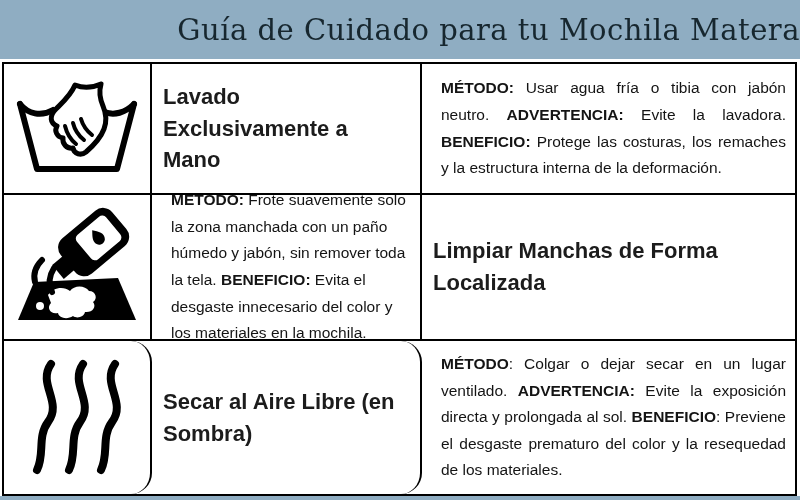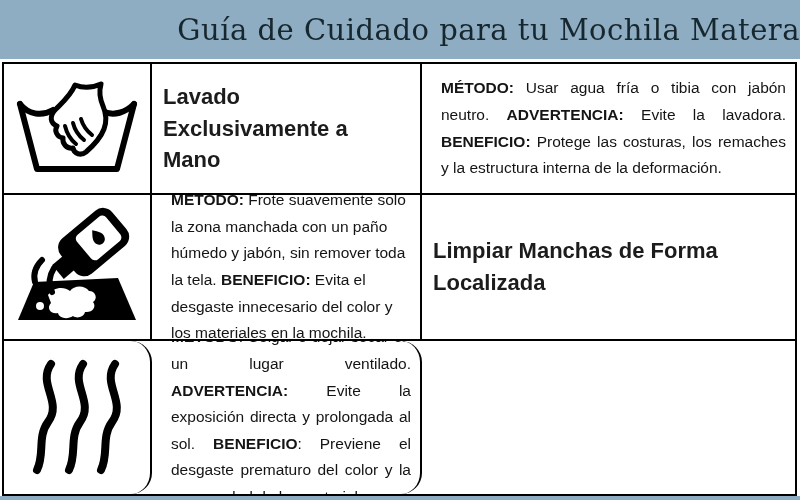--- a/index.html
+++ b/index.html
@@ -116,19 +116,20 @@
 
   <div class="cell icon-cell">
     <svg width="112" height="120" viewBox="0 0 112 120" aria-hidden="true">
       <g fill="none" stroke="#000" stroke-width="8" stroke-linecap="round">
         <path d="M30,6 C16,26 42,44 27,64 C16,79 24,96 16,112"></path>
         <path d="M62,6 C48,26 74,44 59,64 C48,79 56,96 48,112"></path>
         <path d="M94,6 C80,26 106,44 91,64 C80,79 88,96 80,112"></path>
       </g>
     </svg>
   </div>
+  <div class="cell title-cell">Secar al Aire Libre (en Sombra)</div>
   <div class="cell desc-cell justify">
     <p><span class="b">MÉTODO</span><span>: Colgar o dejar secar en un lugar ventilado. </span><span class="b">ADVERTENCIA: </span><span>Evite la exposición directa y prolongada al sol. </span><span class="b">BENEFICIO</span><span>: Previene el desgaste prematuro del color y la resequedad de los materiales.</span></p>
   </div>
 
 </div>
 
 <div class="footer-strip"></div>
 
 </body></html>

